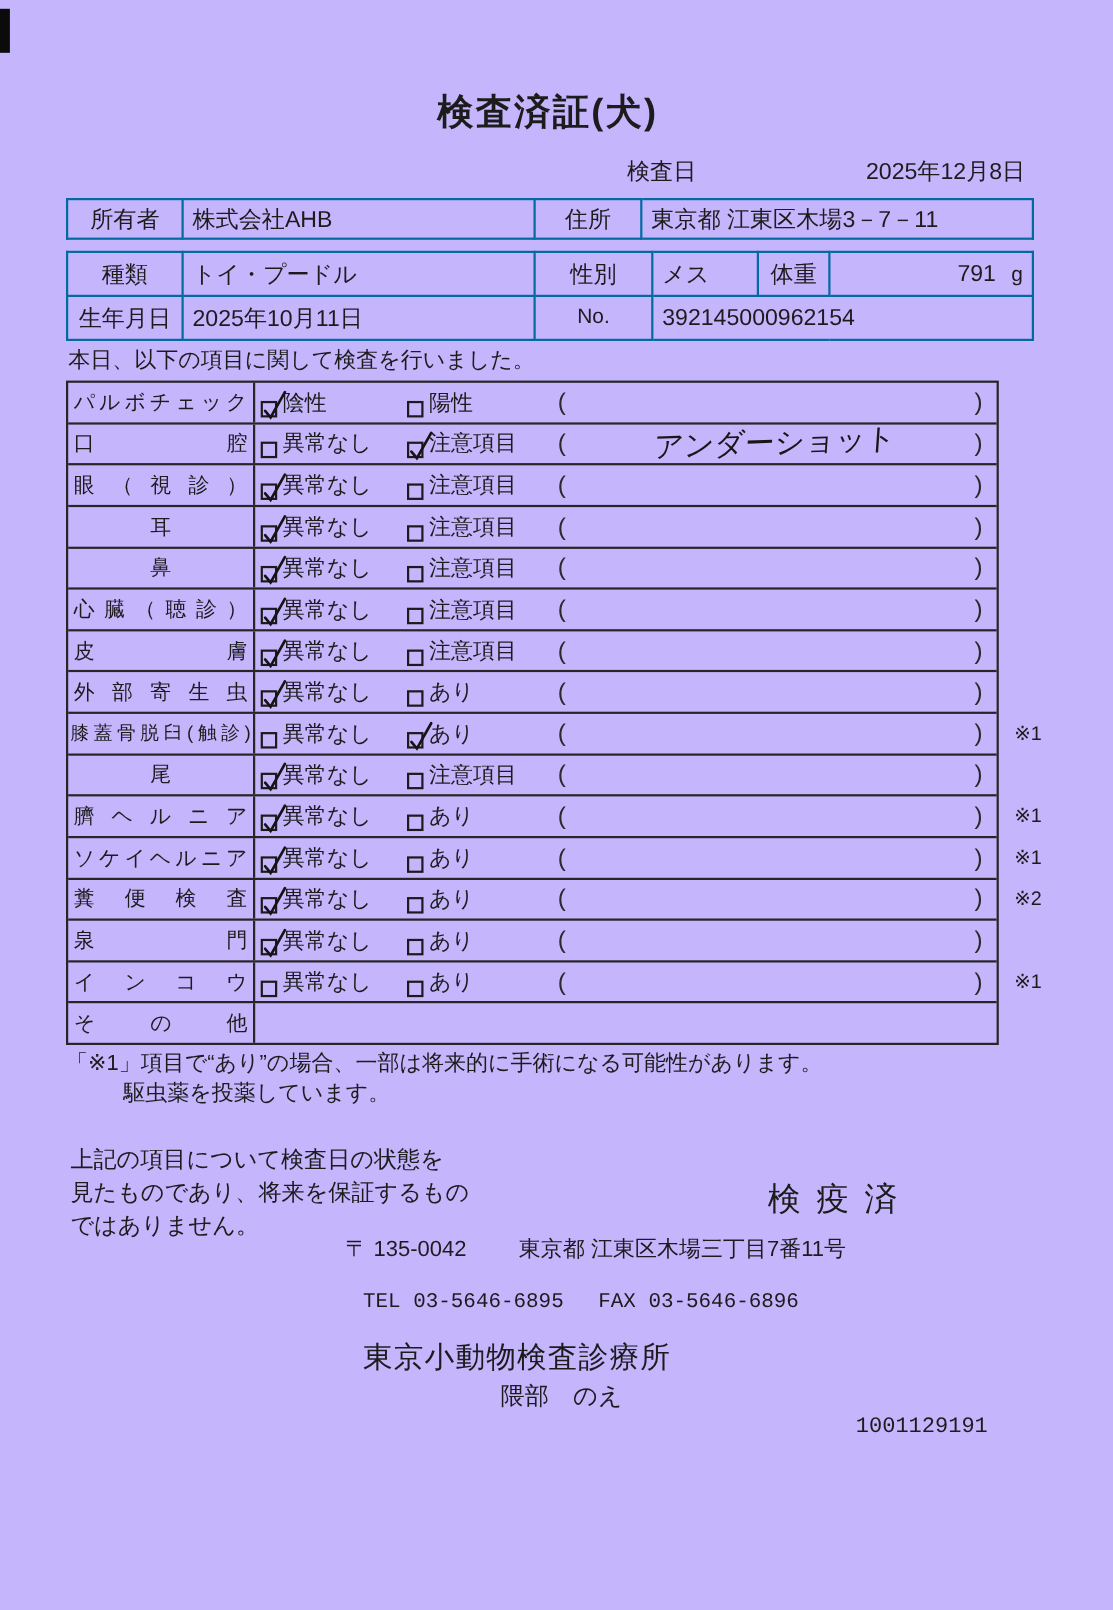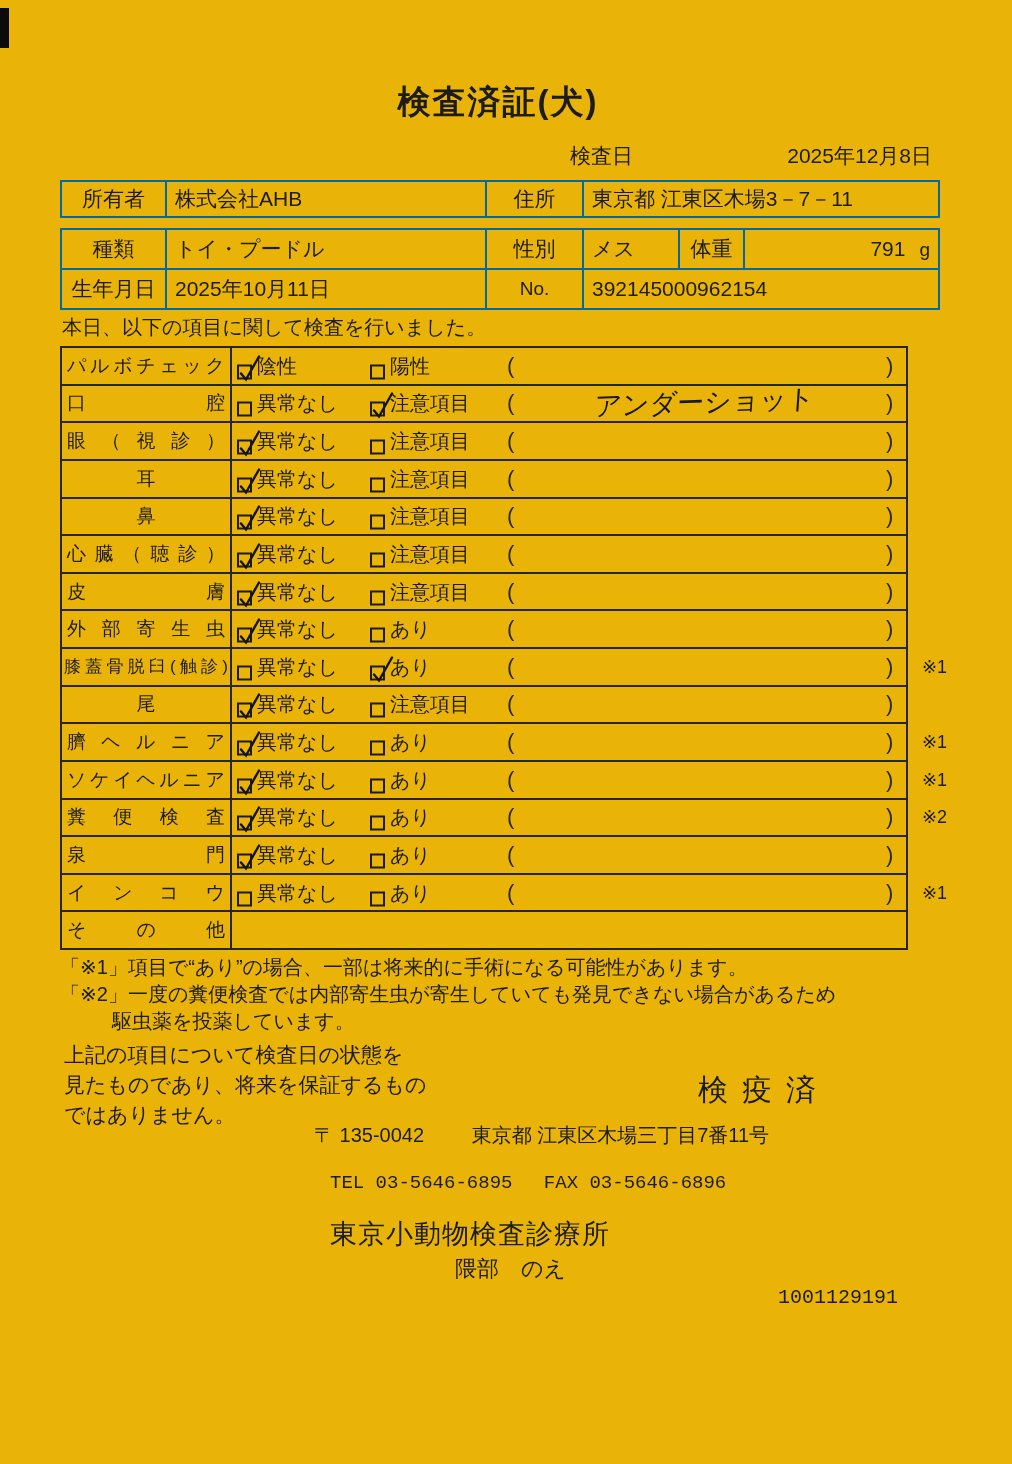--- a/index.html
+++ b/index.html
@@ -1,17 +1,17 @@
 <!DOCTYPE html>
 <html><head>
 <meta charset="utf-8">
 <style>
   * { margin:0; padding:0; box-sizing:border-box; }
   body { background:#ffffff; font-family:"Liberation Sans","DejaVu Sans",sans-serif; color:#1c1c1c; }
-  .page { position:relative; width:1012px; height:1464px; background:#eab308; overflow:hidden; }
+  .page { position:relative; width:1012px; height:1464px; background:#c4b5fd; overflow:hidden; }
 
   .corner-mark { position:absolute; left:0; top:8px; width:9px; height:40px; background:#0b0b0b; }
 
   .title { position:absolute; left:60px; top:80px; width:876px; text-align:center;
            font-size:33px; font-weight:bold; letter-spacing:2px; }
 
   .inspect-row { position:absolute; left:60px; top:142px; width:876px; height:30px; }
   .inspect-label { position:absolute; left:510px; top:0; font-size:21px; }
   .inspect-date  { position:absolute; right:4px; top:0; font-size:21px; }
 
@@ -87,21 +87,21 @@
       <td>東京都 江東区木場3－7－11</td>
     </tr>
   </tbody>
     </table>
 
   <table class="doc tbl-info">
     <tbody>
         <tr style="height:40px">
       <td class="lab" style="width:105px">種類</td>
       <td style="width:320px">トイ・プードル</td>
-      <td class="lab" style="width:97px">性別</td>
+      <td class="lab" style="width:107px">性別</td>
       <td style="width:96px">メス</td>
       <td class="lab" style="width:65px">体重</td>
       <td class="weight-cell"><span>791</span><span class="unit">g</span></td>
     </tr>
     <tr style="height:40px">
       <td class="lab">生年月日</td>
       <td>2025年10月11日</td>
       <td class="lab" style="font-size:19px">No.</td>
       <td colspan="3">392145000962154</td>
     </tr>
@@ -519,21 +519,20 @@
           <span>の</span>
           <span>他</span>
         </div>
       <div class="row-content"></div>
       <span class="row-note"></span>
     </div>
   </div>
 
   <div class="notes">
     <div>「※1」項目で“あり”の場合、一部は将来的に手術になる可能性があります。</div>
-    <div>「※2」一度の糞便検査では内部寄生虫が寄生していても発見できない場合があるため</div>
     <div class="indent">駆虫薬を投薬しています。</div>
   </div>
 
   <div class="disclaimer">
     <div>上記の項目について検査日の状態を</div>
     <div>見たものであり、将来を保証するもの</div>
     <div>ではありません。</div>
   </div>
 
   <div class="stamp">検疫済</div>

